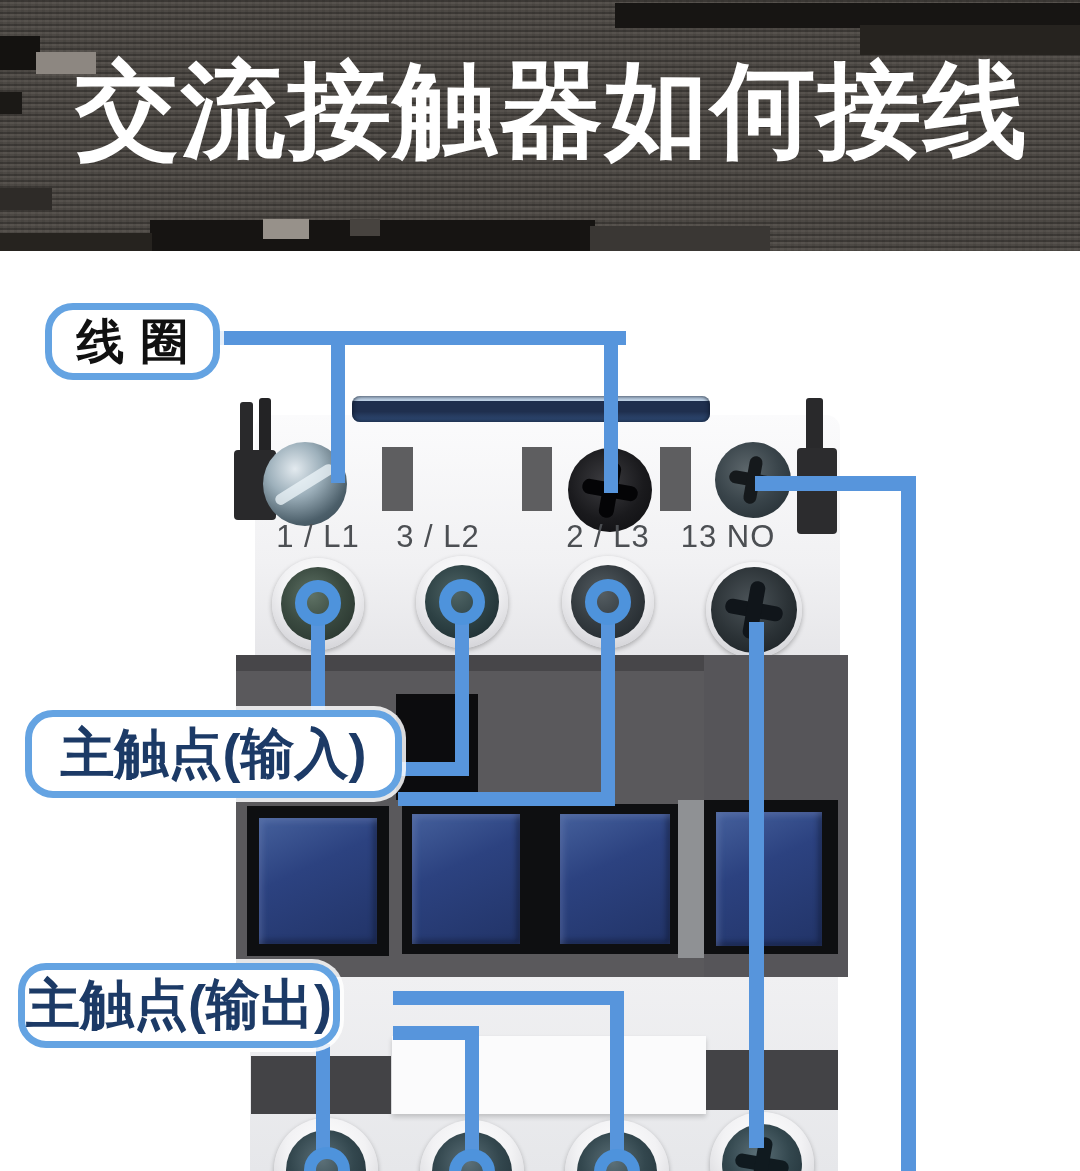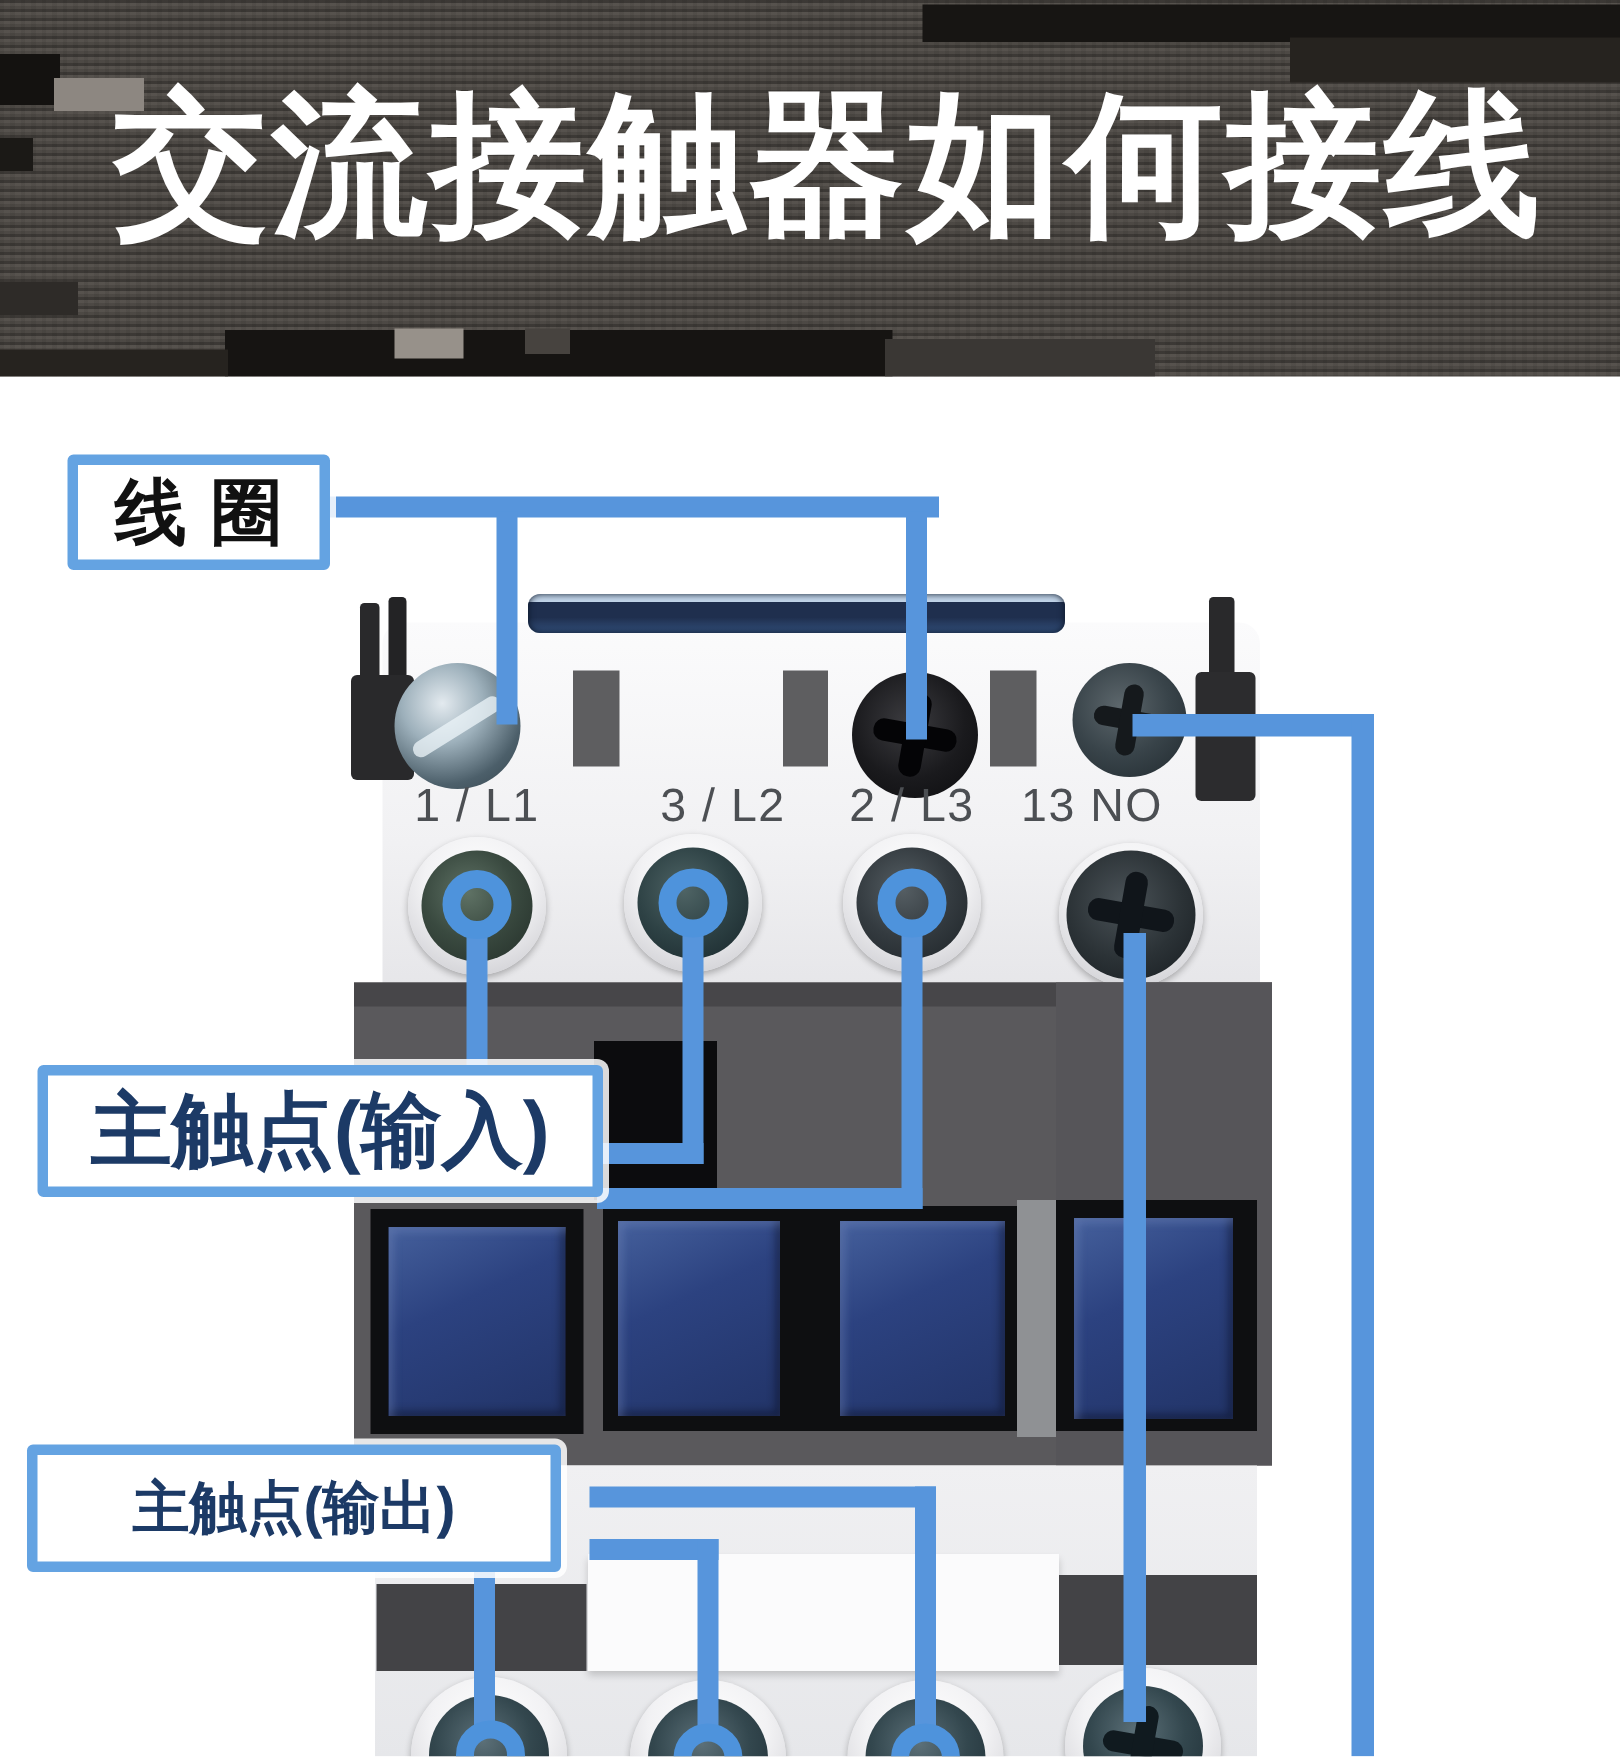--- a/index.html
+++ b/index.html
@@ -58,21 +58,21 @@
   .s-top2 .cross{width:56px;height:15px;background:#040406;}
   .s-top3 .cross{width:48px;height:13px;background:#15191c;}
 
   .sep{background:#5e5e60;}
   .sep1{left:382px;top:447px;width:31px;height:64px;}
   .sep2{left:522px;top:447px;width:30px;height:64px;}
   .sep3{left:660px;top:447px;width:31px;height:64px;}
 
   .tlabel{top:519px;width:140px;text-align:center;font-size:31px;font-weight:500;
     color:#4c4f53;letter-spacing:1px;}
-  .tl1{left:248px;} .tl2{left:412px;} .tl3{left:538px;} .tl4{left:658px;}
+  .tl1{left:248px;} .tl2{left:368px;} .tl3{left:538px;} .tl4{left:658px;}
 
   .boss{border-radius:50%;
     background:radial-gradient(circle at 50% 32%, #ffffff 0%, #f2f2f4 45%, #d6d6da 80%, #c2c2c6 100%);
     box-shadow:0 2px 5px rgba(0,0,0,.28);}
   .bo1{left:272px;top:558px;width:92px;height:92px;}
   .bo2{left:416px;top:556px;width:92px;height:92px;}
   .bo3{left:562px;top:556px;width:92px;height:92px;}
   .bo4{left:706px;top:562px;width:96px;height:96px;}
   .head{border-radius:50%;}
   .h1{left:281px;top:567px;width:74px;height:74px;
@@ -138,26 +138,26 @@
   .out-h3{left:393px;top:991px;width:231px;height:14px;}
   .out-v3{left:610px;top:991px;width:14px;height:167px;}
 
   .ring{width:46px;height:46px;border:12px solid #4e93dc;border-radius:50%;
     box-sizing:border-box;z-index:7;background:transparent;}
   .r1{left:295px;top:580px;} .r2{left:439px;top:579px;} .r3{left:585px;top:579px;}
   .r4{left:304px;top:1147px;} .r5{left:449px;top:1149px;} .r6{left:594px;top:1149px;}
 
   
   .callout{display:flex;align-items:center;justify-content:center;background:#ffffff;
-    border:7px solid #64a3e2;border-radius:4px;box-sizing:border-box;font-weight:bold;
+    border:7px solid #64a3e2;border-radius:28px;box-sizing:border-box;font-weight:bold;
     box-shadow:0 0 0 4px rgba(255,255,255,.85);z-index:10;}
   .coil-label{left:45px;top:303px;width:175px;height:77px;font-size:48px;color:#111111;
     letter-spacing:16px;text-indent:16px;}
   .input-label{left:25px;top:710px;width:377px;height:88px;font-size:54px;color:#1c3a66;}
-  .output-label{left:18px;top:963px;width:356px;height:85px;font-size:38px;color:#1c3a66;}
+  .output-label{left:18px;top:963px;width:322px;height:85px;font-size:54px;color:#1c3a66;}
   .no-label{left:606px;top:838px;width:185px;height:76px;font-size:48px;color:#0b0b0b;
     letter-spacing:14px;text-indent:14px;border-radius:22px;}
   .nc-label{left:821px;top:838px;width:185px;height:76px;font-size:48px;color:#0b0b0b;
     letter-spacing:14px;text-indent:14px;border-radius:22px;}
 </style>
 </head>
 <body>
 
 <div class="page">
 

